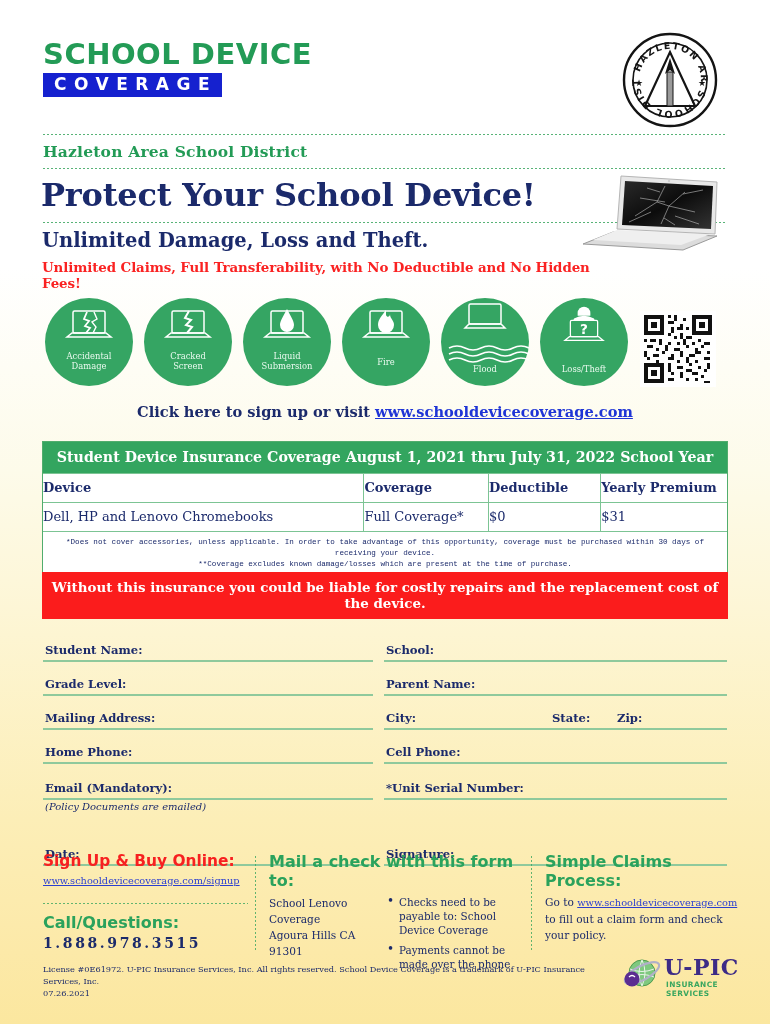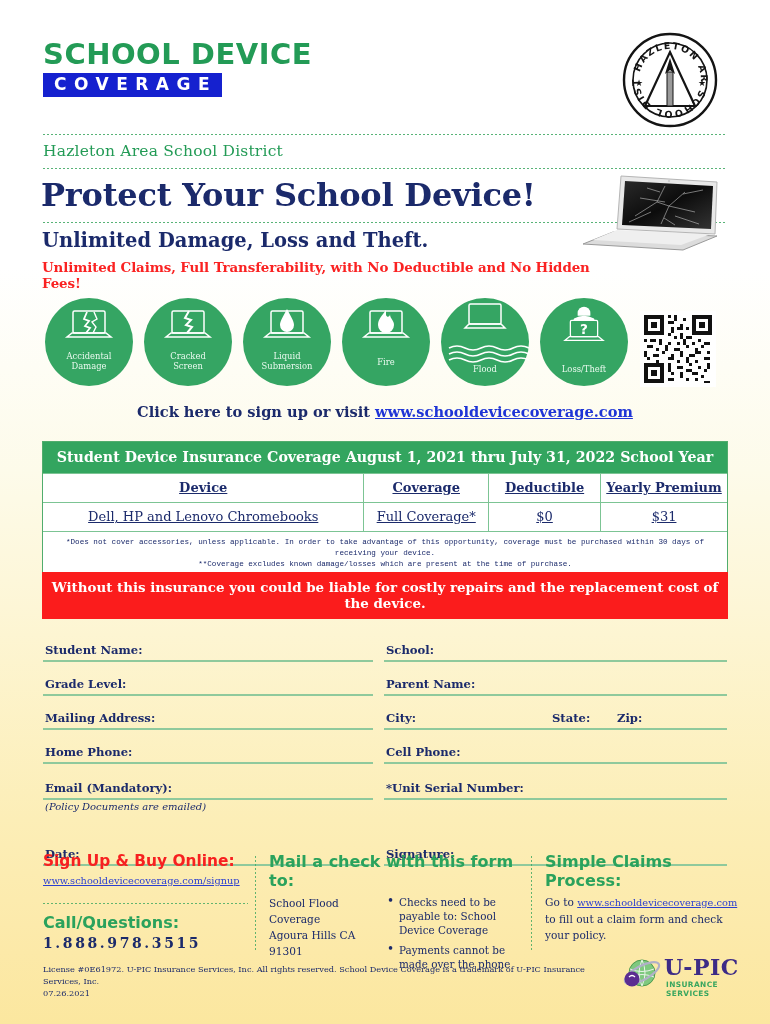--- a/index.html
+++ b/index.html
@@ -23,21 +23,21 @@
   }
 
   .seal{position:absolute;left:615px;top:28px;width:110px;height:104px;}
   .seal svg{display:block;}
 
   .dotline{position:absolute;left:43px;width:684px;height:1px;
     background-image:linear-gradient(90deg,#3aa65f 0 2px,transparent 2px 4px);
     background-size:4px 1px;opacity:.85;}
 
   .district{position:absolute;left:43px;top:142px;color:#239b56;
-    font-family:"DejaVu Serif",serif;font-weight:normal;font-size:15.5px;letter-spacing:.2px;}
+    font-family:"DejaVu Serif",serif;font-weight:bold;font-size:15.5px;letter-spacing:.2px;}
 
   .headline{position:absolute;left:41px;top:176px;color:#1b2a6b;
     font-family:"DejaVu Serif",serif;font-weight:bold;font-size:32px;letter-spacing:-.2px;}
   .subhead{position:absolute;left:42px;top:229px;color:#1b2a6b;
     font-family:"DejaVu Serif",serif;font-weight:bold;font-size:19.5px;}
   .redline{position:absolute;left:42px;top:259px;color:#fa2222;
     font-family:"DejaVu Serif",serif;font-weight:bold;font-size:13.4px;letter-spacing:-.1px;}
 
   
   .laptop{position:absolute;left:565px;top:172px;width:165px;height:82px;}
@@ -57,22 +57,22 @@
   .clicker{position:absolute;left:0;top:403px;width:770px;text-align:center;
      color:#1b2a6b;font-family:"DejaVu Serif",serif;font-weight:bold;font-size:14.6px;}
   .clicker a{color:#1f35d6;text-decoration:underline;}
 
   
   .tbl{position:absolute;left:42px;top:441px;width:686px;
       border:1px solid #51ad6d;background:#ffffff;box-sizing:border-box;}
   .tbl-head{background:#33a55f;color:#ffffff;text-align:center;
       font-family:"DejaVu Serif",serif;font-weight:bold;font-size:14.2px;padding:7px 0 8px;}
   .trow{display:flex;border-top:1px solid #7cc494;}
-  .trow .c{color:#1b2a6b;text-align:center;font-family:"DejaVu Serif",serif;
-      font-size:13px;padding:6px 0 7px;border-right:1px solid #7cc494;box-sizing:border-box;text-decoration:underline;}
+  .trow .c{color:#1b2a6b;text-align:left;font-family:"DejaVu Serif",serif;
+      font-size:13px;padding:6px 0 7px;border-right:1px solid #7cc494;box-sizing:border-box;}
   .trow .c:last-child{border-right:none;}
   .c1{width:47%;} .c2{width:18.2%;} .c3{width:16.4%;} .c4{width:18.4%;}
   .trow.hdr .c{font-weight:bold;}
   .fine{border-top:1px solid #7cc494;padding:5px 10px 17px;text-align:center;
       color:#1b2a6b;font-family:Liberation Mono, monospace;font-size:7.6px;line-height:11px;}
   .warn{position:absolute;left:42px;top:572px;width:686px;background:#fb1c1c;
       color:#ffffff;text-align:center;font-family:"DejaVu Serif",serif;font-weight:bold;
       font-size:13.4px;padding:7px 0 8px;box-sizing:border-box;}
 
   
@@ -416,21 +416,21 @@
       <div class="f-red">Sign Up &amp; Buy Online:</div>
       <a class="f-link" href="#" style="display:inline-block;margin-top:5px">www.schooldevicecoverage.com/signup</a>
       <div class="f-grn" style="margin-top:25px">Call/Questions:</div>
       <div class="phone" style="margin-top:3px">1.888.978.3515</div>
     </div>
 
     <div style="position:absolute;left:226px;top:0;width:252px">
       <div class="f-grn">Mail a check with this form to:</div>
       <div style="display:flex;margin-top:5px">
         <div style="width:110px">
-          <div class="f-txt">School Flood Coverage</div>
+          <div class="f-txt">School Lenovo Coverage</div>
           <div class="f-txt">Agoura Hills CA 91301</div>
         </div>
         <ul class="bullets" style="width:134px;margin-left:8px">
           <li>Checks need to be payable to: School Device Coverage</li>
           <li>Payments cannot be made over the phone</li>
         </ul>
       </div>
     </div>
 
     <div style="position:absolute;left:502px;top:0;width:200px">

